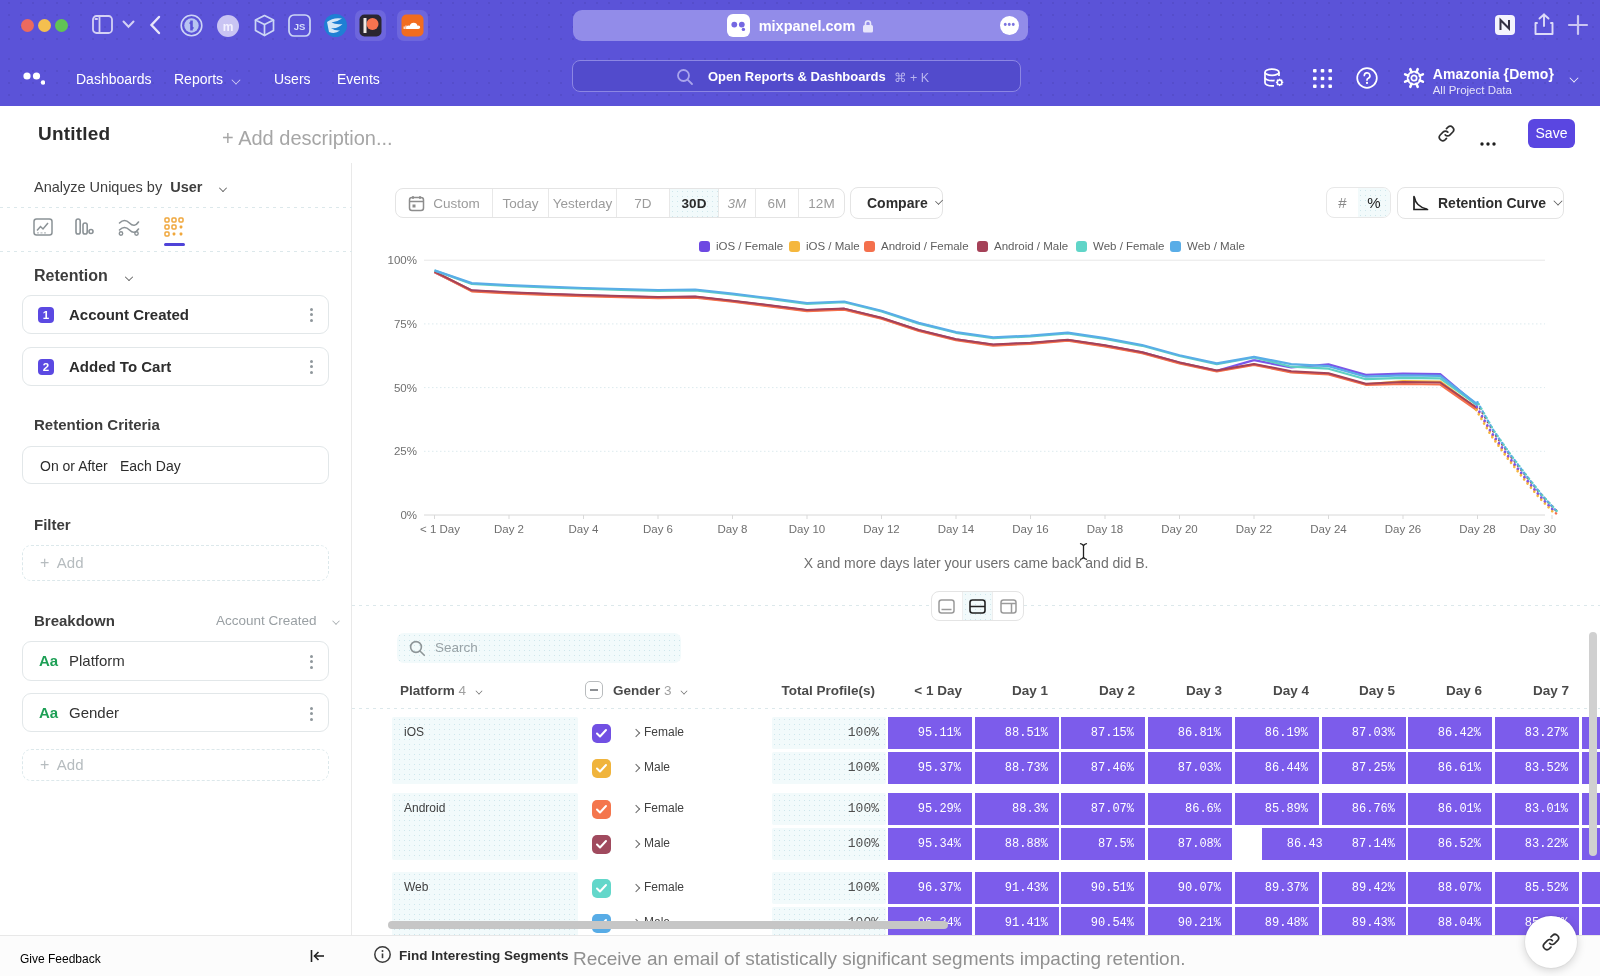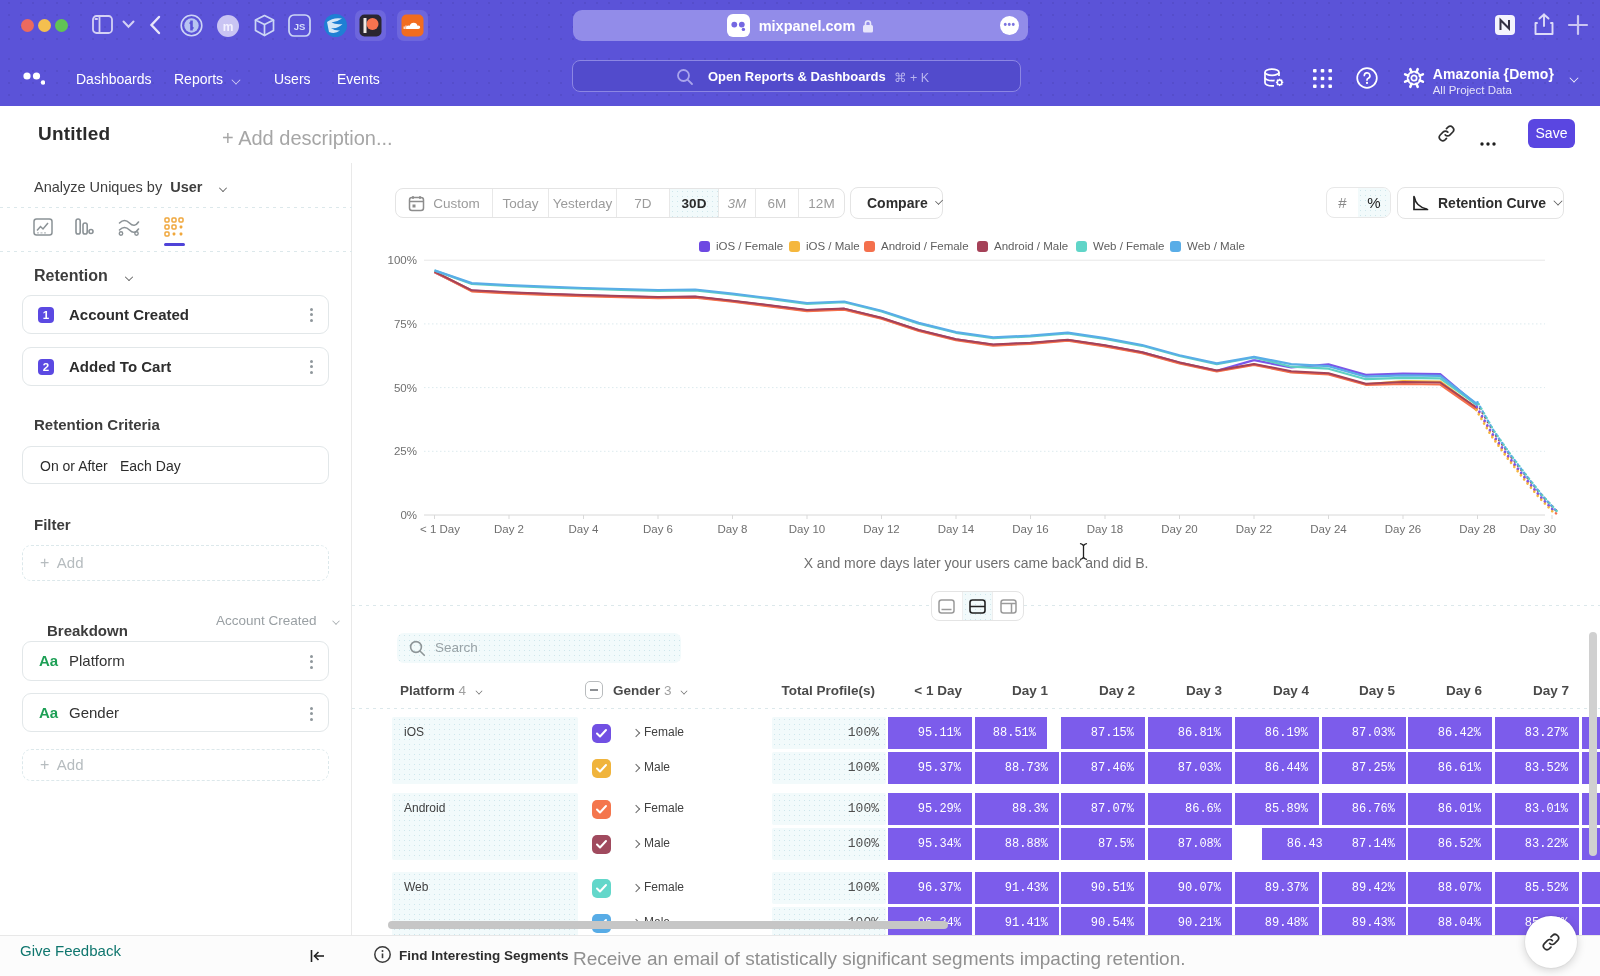--- a/index.html
+++ b/index.html
@@ -322,21 +322,21 @@
   </div>
   <div class="abs sideh" style="left:34px; top:253px;">Retention Criteria</div>
   <div class="abs card" style="top:283px; height:38px;">
     <div class="abs" style="left:17px; top:11px; font-size:14px; color:#2d2d2d;">On or After</div>
     <div class="abs" style="left:97px; top:11px; font-size:14px; color:#2d2d2d;">Each Day</div>
   </div>
   <div class="abs sideh" style="left:34px; top:353px;">Filter</div>
   <div class="abs dashcard" style="top:382px; height:36px;">
     <div style="padding:8px 0 0 17px;"><span style="font-size:16px;">+</span>&nbsp; Add</div>
   </div>
-  <div class="abs sideh" style="left:34px; top:459px;margin-left:13px;">Breakdown</div>
+  <div class="abs sideh" style="left:34px; top:449px;">Breakdown</div>
   <div class="abs" style="left:216px; top:450px; font-size:13.5px; color:#9aa0a4;">Account Created&nbsp; <span class="chev" style="border-color:#9aa0a4; transform:rotate(45deg) scale(0.65); margin-top:-2px;"></span></div>
   <div class="abs card" style="top:478px; height:40px;">
     <div class="abs" style="left:16px; top:10px; font-size:15px; font-weight:bold; color:#1d9f55;">Aa</div>
     <div class="cardlabel" style="font-weight:normal; color:#333;">Platform</div>
     <div class="kebab" style="top:10px;">
         <span></span>
         <span></span>
         <span></span>
       </div>
   </div>
@@ -511,21 +511,21 @@
 <div class="abs" style="left:0px; top:80px; width:1248px; height:1px; background:repeating-linear-gradient(90deg,#dce8eb 0 3px,transparent 3px 7px);"></div>
 <div class="abs dotbg platecell" style="top:89px; height:67px;"></div>
 <div class="abs glabel" style="left:52px; top:97px;">iOS</div>
 <div class="abs cbx" style="left:240px; top:96px; background:#7150e3;"><svg width="19" height="19" viewBox="0 0 19 19">
         <path d="M5 9.5 l3 3 l6-6.5" fill="none" stroke="#fff" stroke-width="2" stroke-linecap="round" stroke-linejoin="round"></path>
       </svg></div>
 <div class="abs rowchev" style="left:281px; top:102px;"></div>
 <div class="abs glabel" style="left:292px; top:97px;">Female</div>
 <div class="abs dotbg mono" style="left:420px; top:89px; width:114px; height:32px; font-size:13px; color:#4e4e4e; text-align:right; line-height:32px; padding-right:7px; border-radius:2px;">100%</div>
 <div class="pcell" style="left:536px; top:89px; width:84px;">95.11%</div>
-<div class="pcell" style="left:623px; top:89px; width:72px;">88.51%</div>
+<div class="pcell" style="left:623px; top:89px; width:84px;">88.51%</div>
 <div class="pcell" style="left:709px; top:89px; width:84px;">87.15%</div>
 <div class="pcell" style="left:796px; top:89px; width:84px;">86.81%</div>
 <div class="pcell" style="left:883px; top:89px; width:84px;">86.19%</div>
 <div class="pcell" style="left:970px; top:89px; width:84px;">87.03%</div>
 <div class="pcell" style="left:1056px; top:89px; width:84px;">86.42%</div>
 <div class="pcell" style="left:1143px; top:89px; width:84px;">83.27%</div>
 <div class="pcell" style="left:1230px; top:89px; width:18px; padding-right:0;"></div>
 <div class="abs cbx" style="left:240px; top:131px; background:#f0b43c;"><svg width="19" height="19" viewBox="0 0 19 19">
         <path d="M5 9.5 l3 3 l6-6.5" fill="none" stroke="#fff" stroke-width="2" stroke-linecap="round" stroke-linejoin="round"></path>
       </svg></div>
@@ -604,21 +604,21 @@
 <div class="pcell" style="left:970px; top:279px; width:84px;">89.43%</div>
 <div class="pcell" style="left:1056px; top:279px; width:84px;">88.04%</div>
 <div class="pcell" style="left:1143px; top:279px; width:84px;">85.67%</div>
 <div class="pcell" style="left:1230px; top:279px; width:18px; padding-right:0;"></div>
 </div>
 
 <div class="abs" style="left:388px; top:921px; width:560px; height:8px; background:#c6c6c6; border-radius:4px;"></div>
 
 <div class="abs" style="left:1589px; top:632px; width:8px; height:224px; background:#d0d0d0; border-radius:4px;"></div>
 <div class="abs" id="bottombar">
-  <div class="abs" style="left:20px; top:6px; font-size:15px; color:#0f766e;">Give Feedback</div>
+  <div class="abs" style="left:20px; top:16px; font-size:12px; color:#000000;">Give Feedback</div>
   <svg class="abs ic" style="left:310px; top:13px;" width="15" height="14" viewBox="0 0 15 14">
     <g stroke="#222" stroke-width="1.6" fill="none">
         <line x1="1.5" y1="1" x2="1.5" y2="13"></line>
         <line x1="4.5" y1="7" x2="14" y2="7"></line>
         <path d="M8.5 3 L4.5 7 L8.5 11"></path>
       </g>
   </svg>
   <svg class="abs ic" style="left:374px; top:10px;" width="17" height="17" viewBox="0 0 17 17">
     <circle cx="8.5" cy="8.5" r="7.7" fill="none" stroke="#3a3a3a" stroke-width="1.5"></circle>
     <line x1="8.5" y1="7.5" x2="8.5" y2="12.2" stroke="#3a3a3a" stroke-width="1.6"></line>

